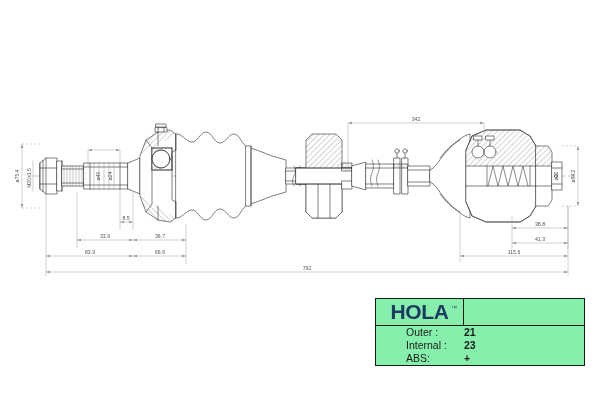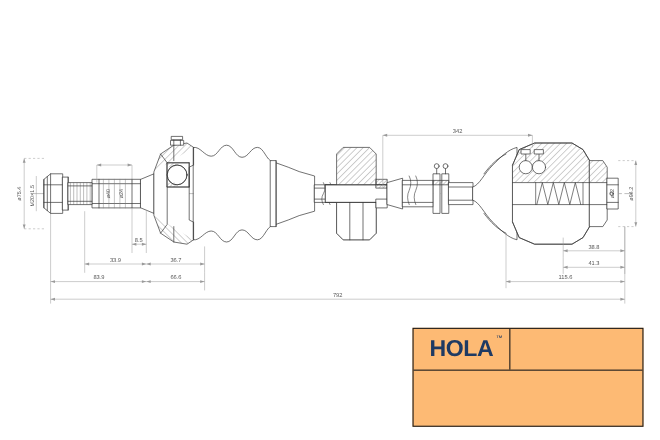--- a/index.html
+++ b/index.html
@@ -10,23 +10,23 @@
     overflow:hidden;
     position:relative;
   }
   #stage{position:absolute;left:0;top:0;width:600px;height:400px;}
   svg.draw{position:absolute;left:0;top:0;width:600px;height:400px;}
 
   
   #title-block{
     position:absolute;
     left:375px; top:298px;
-    width:210px; height:90px;
+    width:210px; height:68px;
     border:1.3px solid #1a1a1a;
-    background:#fdba74;
+    background:#86efac;
     box-sizing:border-box;
     display:flex;flex-direction:column;
   }
   #tb-top{
     height:38px;
     display:flex;
     border-bottom:1.3px solid #1a1a1a;
     box-sizing:border-box;
   }
   #tb-logo-cell{
@@ -437,16 +437,34 @@
 
   <div id="title-block">
 
     <div id="tb-top">
       <div id="tb-logo-cell">
         <span id="logo-text">HOLA</span>
         <span id="logo-tm">™</span>
       </div>
     </div>
 
+    <div id="tb-bottom">
+      <table class="specs">
+        <tbody>
+          <tr>
+            <td class="spec-label">Outer :</td>
+            <td class="spec-value">21</td>
+          </tr>
+          <tr>
+            <td class="spec-label">Internal :</td>
+            <td class="spec-value">23</td>
+          </tr>
+          <tr>
+            <td class="spec-label">ABS:</td>
+            <td class="spec-value">+</td>
+          </tr>
+        </tbody>
+      </table>
+    </div>
 
   </div>
 
 </div>
 
 </body></html>

